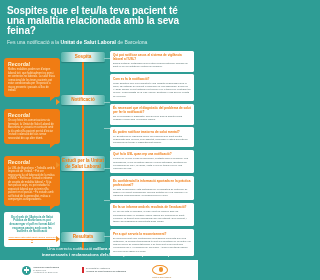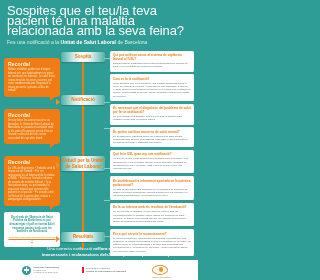--- a/index.html
+++ b/index.html
@@ -10,23 +10,23 @@
   }
   body { background: #2e9d95; position: relative; }
 
   
   .header {
     padding: 6px 7px 4px 7px;
     background: #2e9d95;
   }
   .header h1 {
     color: #ffffff;
-    font-size: 13px;
+    font-size: 10px;
     line-height: 10.2px;
-    font-weight: normal;
+    font-weight: bold;
     letter-spacing: -0.1px;
   }
   .header .sub {
     color: #d8efec;
     font-size: 5.1px;
     line-height: 7px;
     margin-top: 2px;
     font-weight: normal;
   }
   .header .sub b { color: #ffffff; font-weight: bold; }

